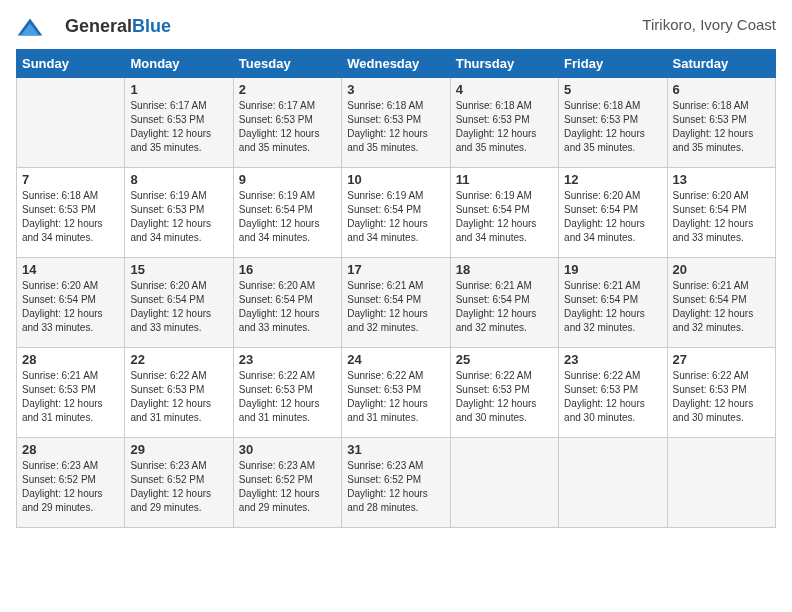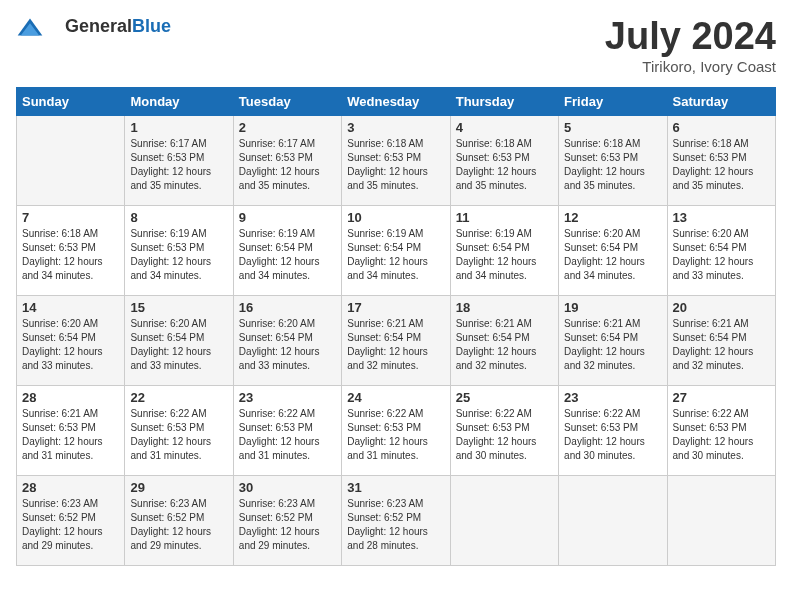--- a/index.html
+++ b/index.html
@@ -90,21 +90,20 @@
   <div class="logo">
     <svg class="logo-icon" viewBox="0 0 36 26" xmlns="http://www.w3.org/2000/svg">
       <polygon points="18,2 34,24 2,24" fill="#1a6db5"></polygon>
       <polygon points="18,8 30,24 6,24" fill="#4a9de0"></polygon>
     </svg>
     <div>
       <span style="font-size:18px;font-weight:bold;color:#333;">General</span><span style="font-size:18px;font-weight:bold;color:#1a6db5;">Blue</span>
     </div>
   </div>
   <div class="title-block">
-    <div class="month-year">July 2024</div>
     <div class="location">Tirikoro, Ivory Coast</div>
   </div>
 </div>
 
 <table>
   <thead>
     <tr>
       <th>Sunday</th>
       <th>Monday</th>
       <th>Tuesday</th>

